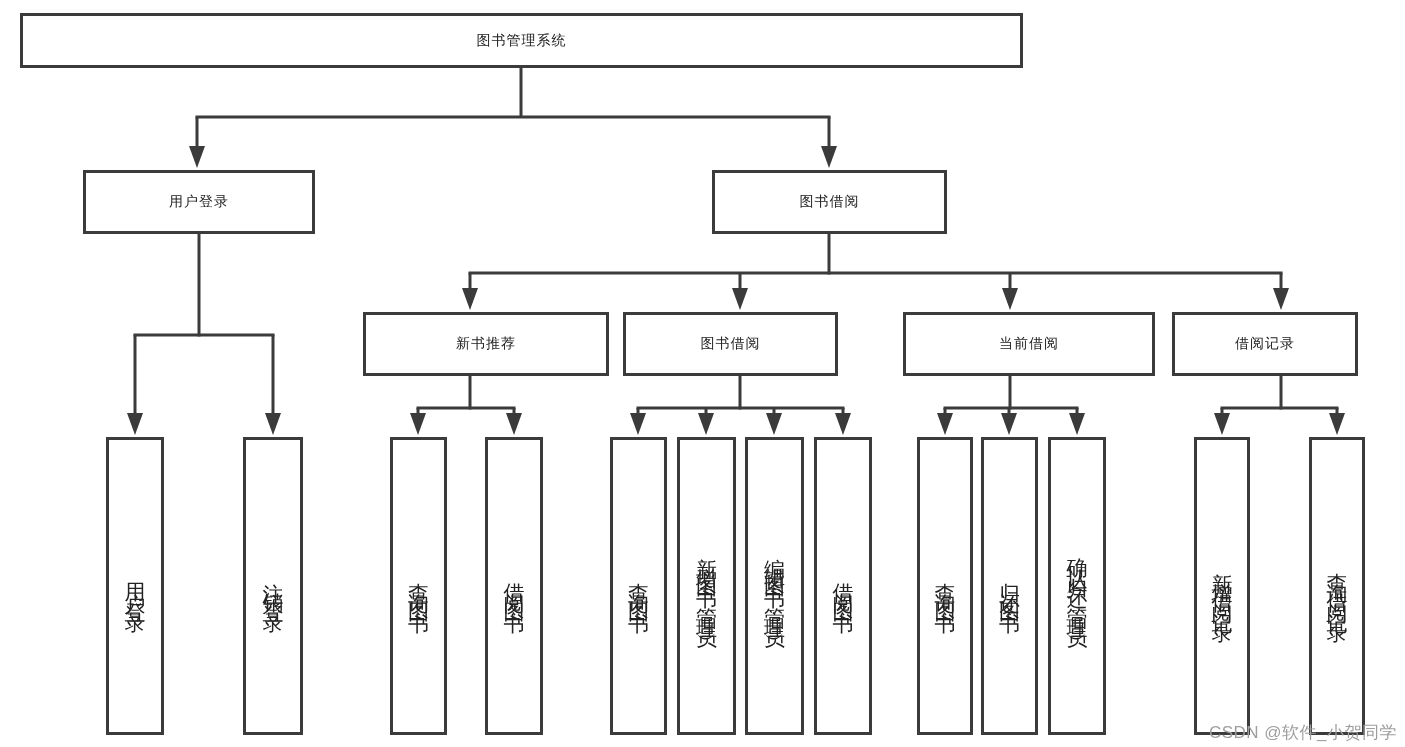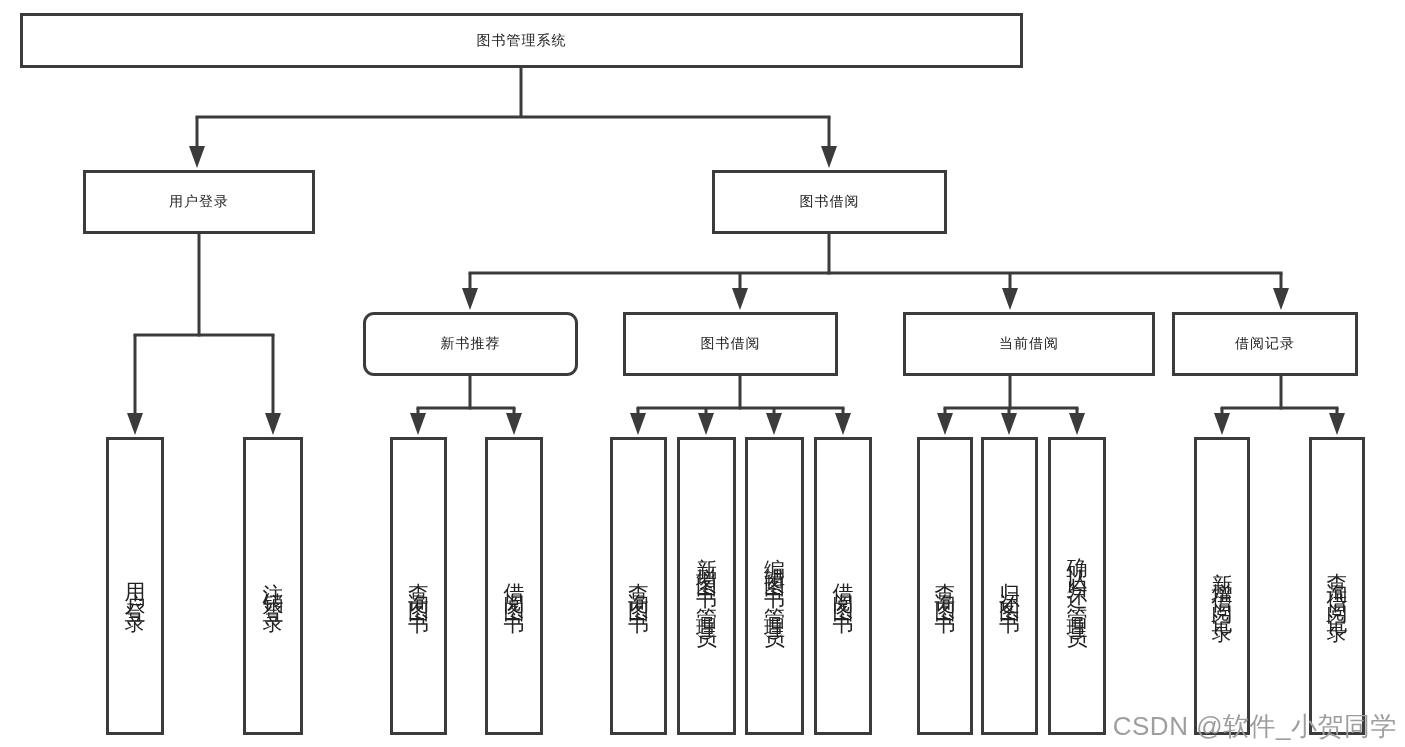--- a/index.html
+++ b/index.html
@@ -42,21 +42,21 @@
     writing-mode: vertical-rl;
     text-orientation: mixed;
     font-size: 21px;
     letter-spacing: 10px;
     white-space: nowrap;
   }
   .watermark {
     position: absolute;
     right: 8px;
     bottom: 3px;
-    font-size: 26px;
+    font-size: 17px;
     color: #9e9e9e;
     letter-spacing: 0.5px;
     z-index: 5;
     white-space: nowrap;
   }
 </style>
 </head>
 <body>
 
 <div class="canvas">
@@ -132,21 +132,21 @@
     <span>图书管理系统</span>
   </div>
 
   <div class="node h-node" style="left:83px; top:170px; width:232px; height:64px;">
     <span>用户登录</span>
   </div>
   <div class="node h-node" style="left:712px; top:170px; width:235px; height:64px;">
     <span>图书借阅</span>
   </div>
 
-  <div class="node h-node" style="left:363px; top:312px; width:215px; height:64px;border-radius:11px;">
+  <div class="node h-node" style="left:363px; top:312px; width:246px; height:64px;">
     <span>新书推荐</span>
   </div>
   <div class="node h-node" style="left:623px; top:312px; width:215px; height:64px;">
     <span>图书借阅</span>
   </div>
   <div class="node h-node" style="left:903px; top:312px; width:252px; height:64px;">
     <span>当前借阅</span>
   </div>
   <div class="node h-node" style="left:1172px; top:312px; width:186px; height:64px;">
     <span>借阅记录</span>

